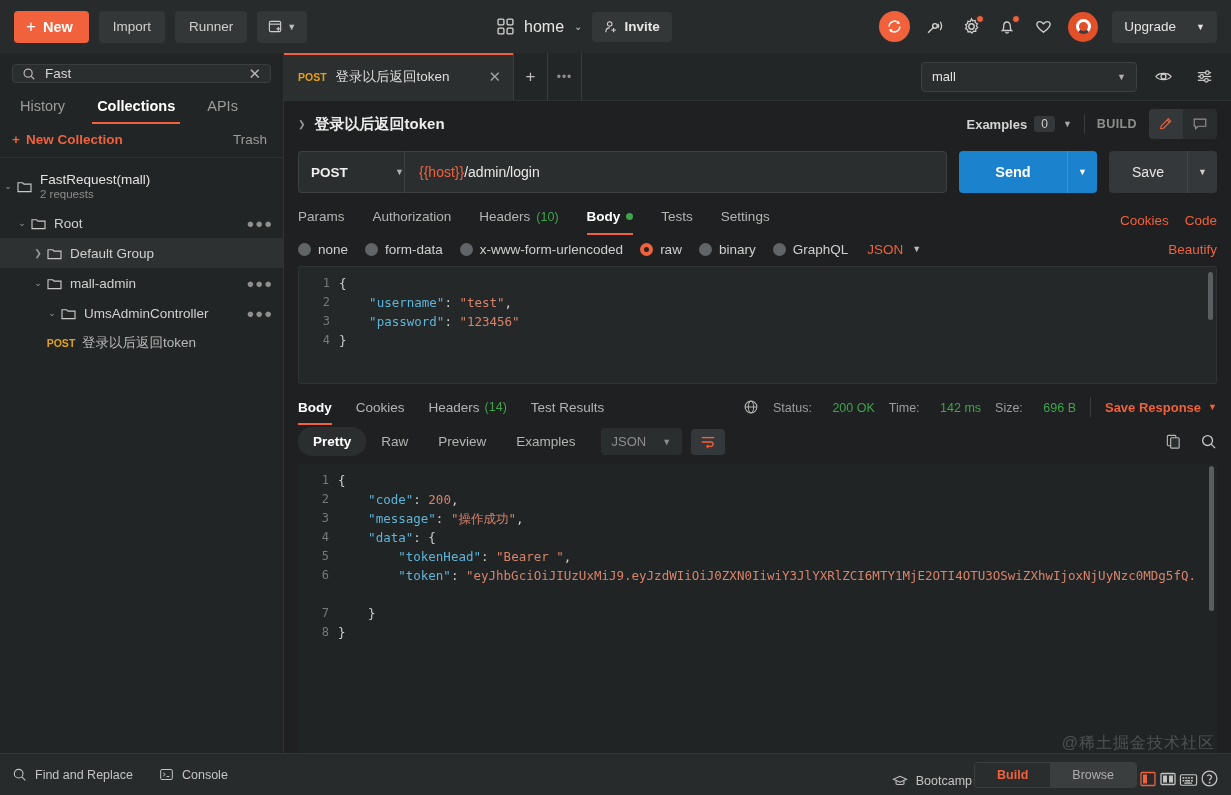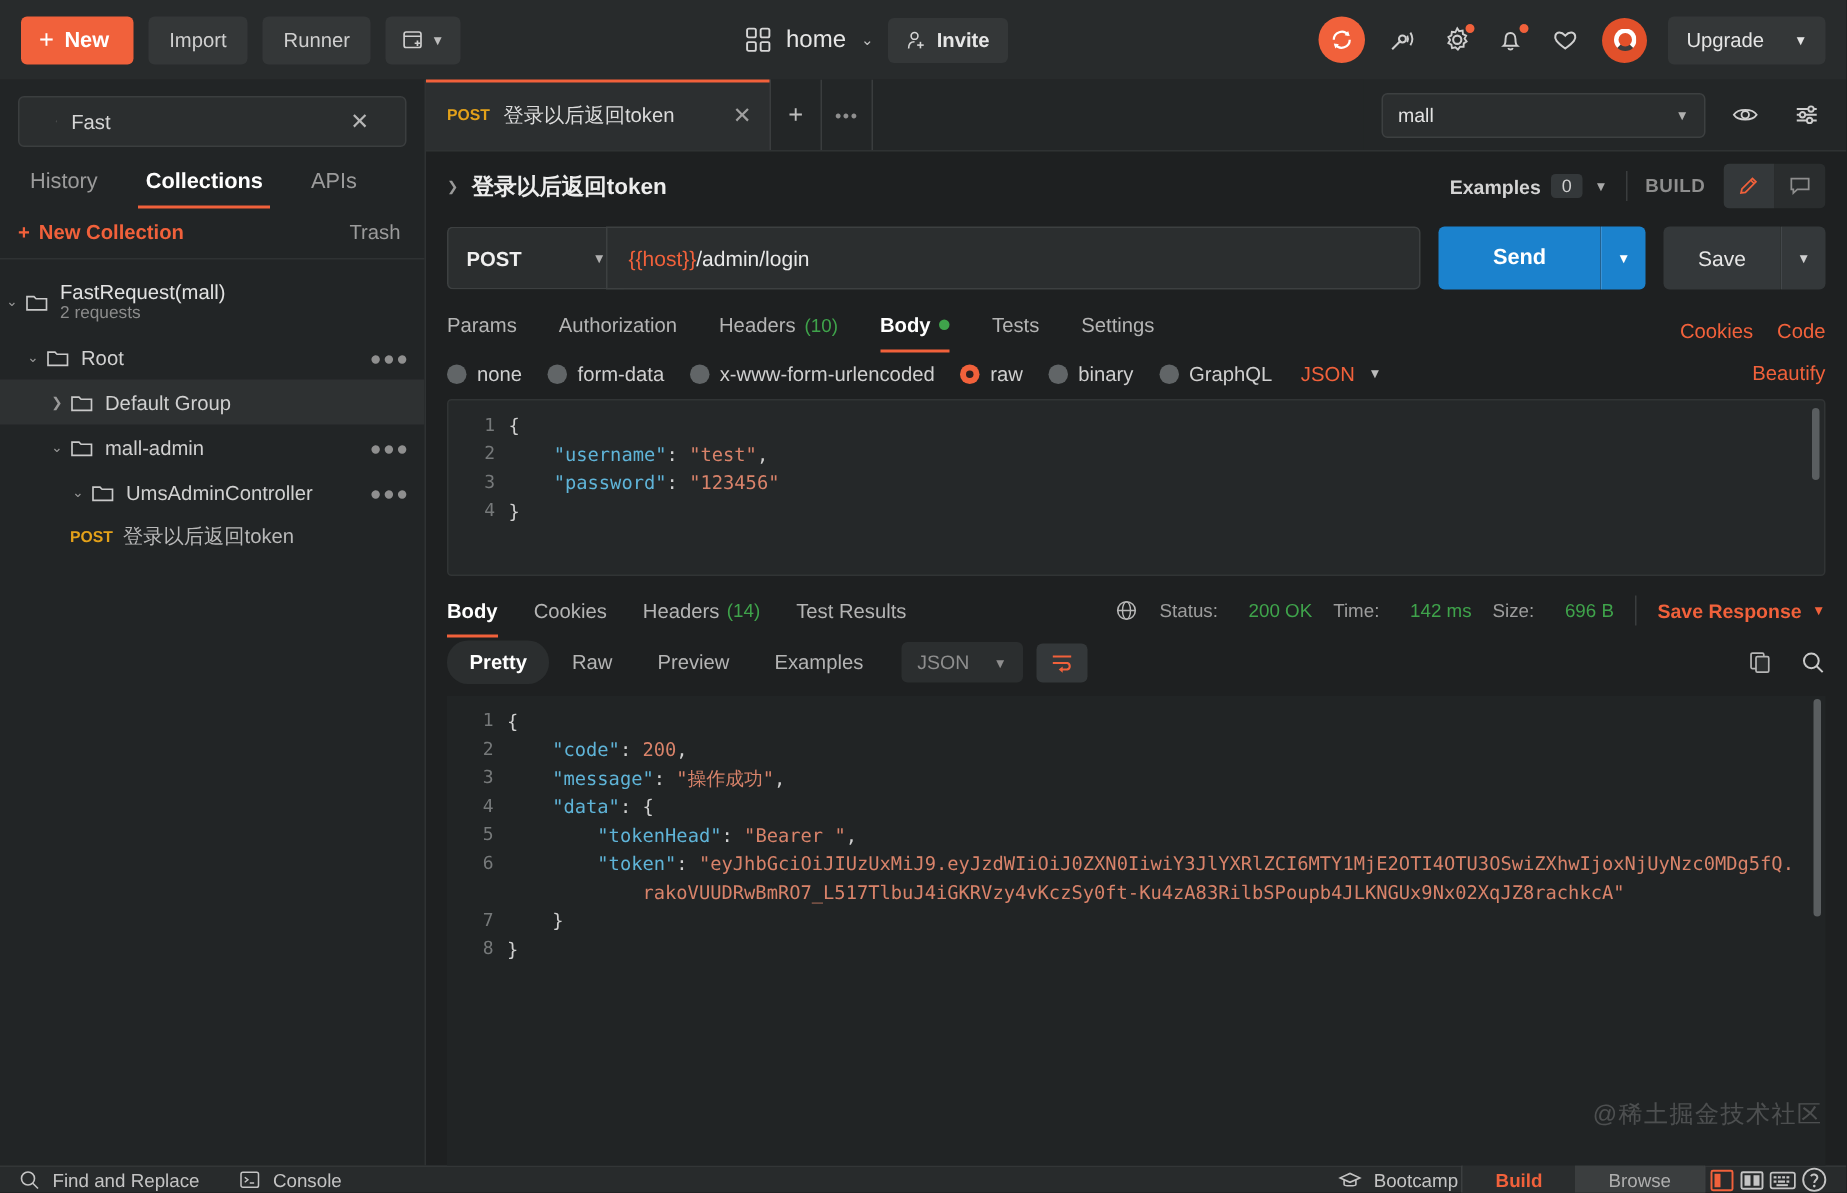--- a/index.html
+++ b/index.html
@@ -72,22 +72,22 @@
   
   .body { flex: 1; display: flex; min-height: 0; }
 
   
   .sidebar {
     width: 284px; background: #222526; border-right: 1px solid #2f3233;
     display: flex; flex-direction: column; flex: none;
   }
   .search-row { padding: 11px 12px 8px 12px; }
   .search-box {
-    height: 34px; background: #2b2e2f; border: 1px solid #3b3e3f; border-radius: 4px;
-    display: flex; align-items: center; padding: 0 24px; gap: 9px;
+    height: 19px; background: #2b2e2f; border: 1px solid #3b3e3f; border-radius: 4px;
+    display: flex; align-items: center; padding: 0 9px; gap: 9px;
   }
   .search-box input {
     background: transparent; border: none; outline: none; color: #d6d6d6;
     font-size: 13.5px; flex: 1; font-family: "Liberation Sans", sans-serif;
   }
   .sb-tabs { display: flex; padding: 0 4px; gap: 0; position: relative; }
   .sb-tab {
     padding: 7px 16px 10px 16px; font-size: 14.5px; color: #9b9b9b; cursor: pointer; position: relative;
   }
   .sb-tab.active { color: #fff; font-weight: bold; }
@@ -259,25 +259,25 @@
 
   .resp-editor {
     margin: 8px 14px 0 14px; background: #212425; flex: 1; display: flex; position: relative;
     overflow: hidden; min-height: 0;
   }
   .resp-editor .gutter div, .resp-editor .code .ln { height: 19px; line-height: 19px; }
   .scroll-v2 { position: absolute; right: 3px; top: 2px; width: 5px; height: 145px; background: #5a5e60; border-radius: 3px; }
 
   
   .statusbar {
-    height: 18px; background: #282b2c; border-top: 1px solid #333637; display: flex;
+    height: 42px; background: #282b2c; border-top: 1px solid #333637; display: flex;
     align-items: center; padding: 0 12px; flex: none; gap: 26px;
   }
   .sb-item { display: flex; align-items: center; gap: 8px; font-size: 12.5px; color: #c4c4c4; cursor: pointer; }
-  .sb-right { margin-left: auto; display: flex; align-items: center; gap: 2px; }
+  .sb-right { margin-left: auto; display: flex; align-items: flex-end; gap: 2px; }
   .toggle-group { display: flex; background: #313435; border-radius: 4px; overflow: hidden; border: 1px solid #3c3f40; }
   .tg { padding: 5px 22px; font-size: 12.5px; cursor: pointer; }
   .tg.on { color: #f1613b; background: #2a2d2e; font-weight: bold; }
   .tg.off { color: #aeaeae; background: #3b3e3f; }
 
   .watermark {
     position: absolute; right: 16px; bottom: 41px; font-size: 16px;
     color: rgba(255,255,255,0.20); pointer-events: none; letter-spacing: 1px;
   }
 </style>
@@ -677,21 +677,21 @@
             <div>7</div>
             <div>8</div>
           </div>
         <div class="code" id="resp-code">
             <div class="ln"><span class="p">{</span></div>
             <div class="ln"><span class="p">    </span><span class="k">"code"</span><span class="p">: </span><span class="n">200</span><span class="p">,</span></div>
             <div class="ln"><span class="p">    </span><span class="k">"message"</span><span class="p">: </span><span class="s">"操作成功"</span><span class="p">,</span></div>
             <div class="ln"><span class="p">    </span><span class="k">"data"</span><span class="p">: </span><span class="p">{</span></div>
             <div class="ln"><span class="p">        </span><span class="k">"tokenHead"</span><span class="p">: </span><span class="s">"Bearer "</span><span class="p">,</span></div>
             <div class="ln"><span class="p">        </span><span class="k">"token"</span><span class="p">: </span><span class="s">"eyJhbGciOiJIUzUxMiJ9.eyJzdWIiOiJ0ZXN0IiwiY3JlYXRlZCI6MTY1MjE2OTI4OTU3OSwiZXhwIjoxNjUyNzc0MDg5fQ.</span></div>
-            <div class="ln"><span class="p">            </span><span class="s">rakoVUUDRwBmRO7_L517TlbuJ4iGKRVzy4vKczSy0ft-Ku4zA83RilbSPoupb4JLKNGUx9Nx02XqJZ8rachkcA"</span></div>
+            <div class="ln"><span class="p">            </span></div>
             <div class="ln"><span class="p">    </span><span class="p">}</span></div>
             <div class="ln"><span class="p">}</span></div>
           </div>
         <div class="scroll-v2"></div>
       </div>
     </div>
   </div>
 
   <div class="statusbar">
     <div class="sb-item">

